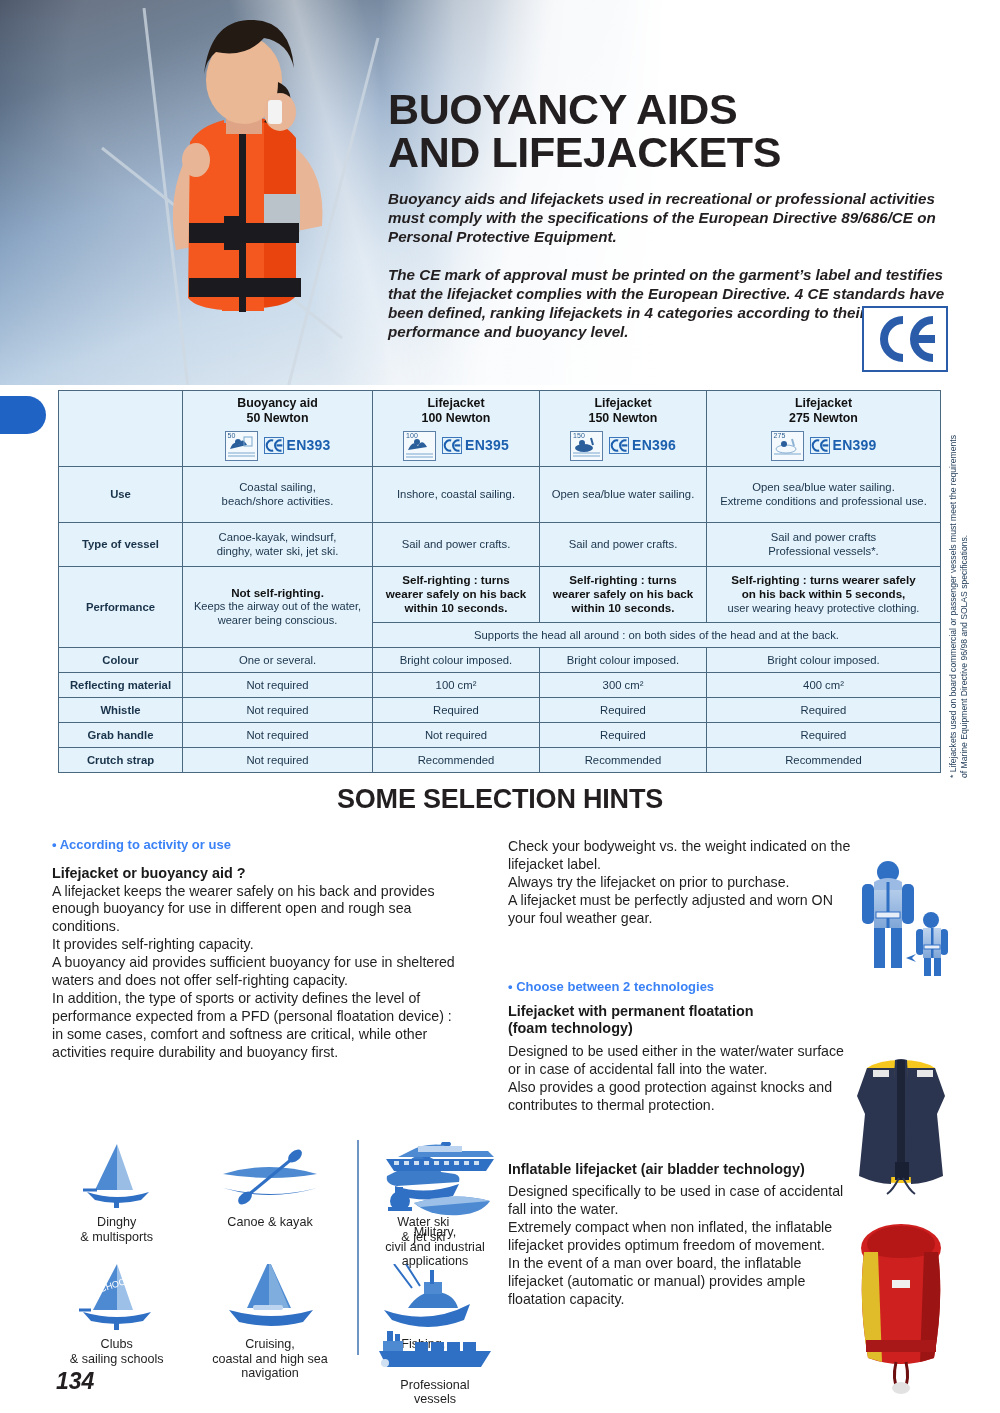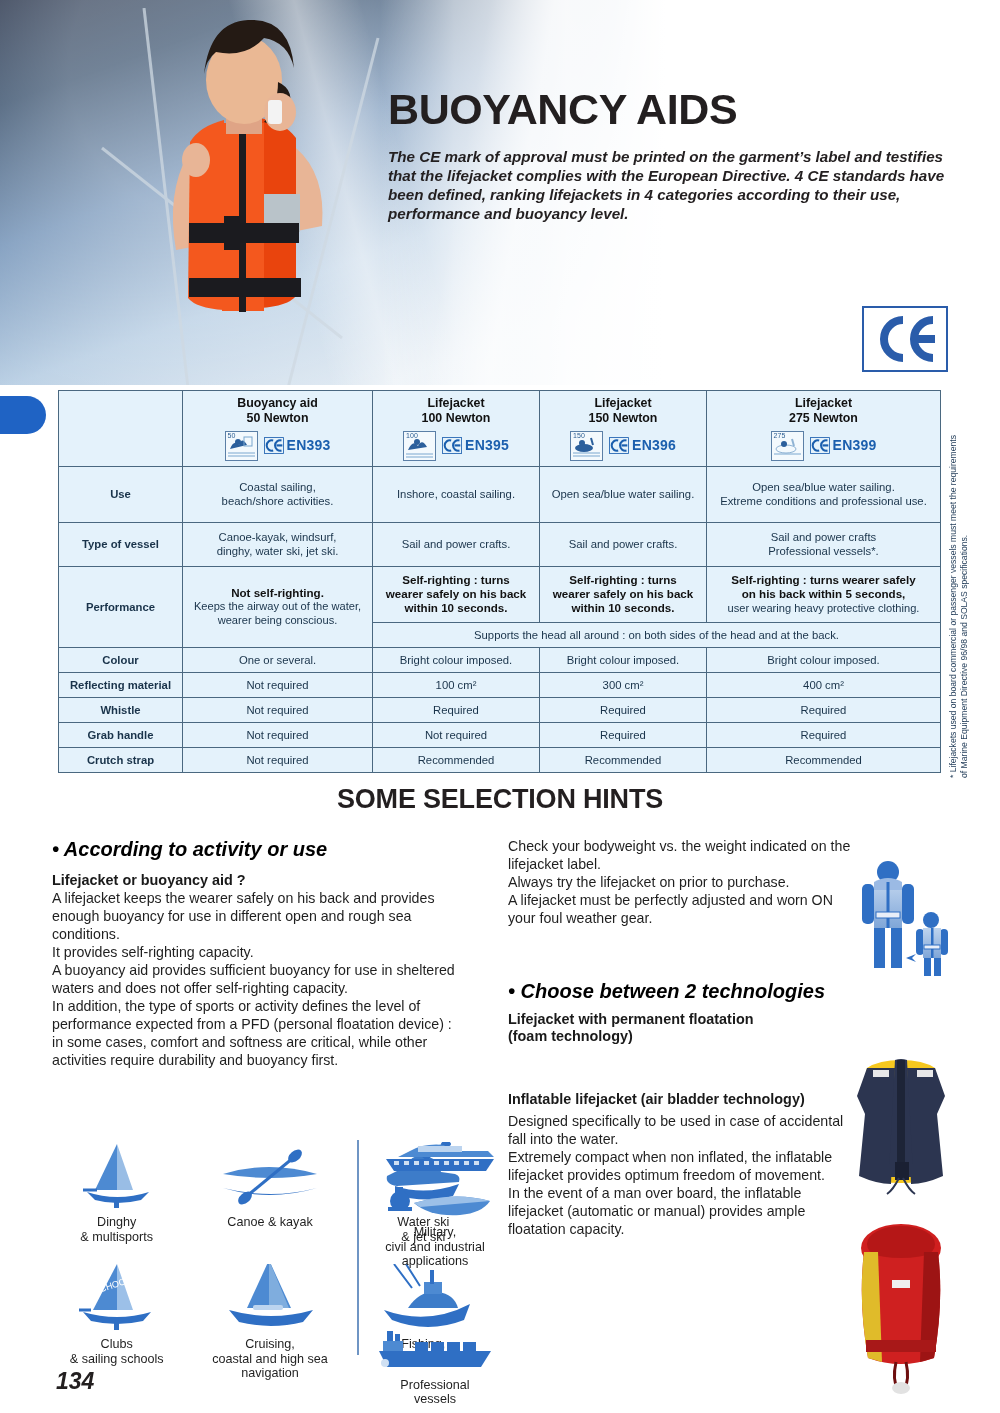--- a/index.html
+++ b/index.html
@@ -100,22 +100,22 @@
   h2.section{
     position:absolute; left:0; top:784px; width:1000px; text-align:center;
     font-size:27px; font-weight:900; letter-spacing:-0.2px; color:#231f20; margin:0;
   }
 
   
   .col-left{ position:absolute; left:52px; top:838px; width:430px; }
   .col-right{ position:absolute; left:508px; top:838px; width:444px; }
 
   h3.bullet{
-    font-style:italic; font-weight:900; font-size:20px; line-height:1.12;
-    color:#000000; margin:0 0 9px 0;
+    font-weight:900; font-size:13px; line-height:1.12;
+    color:#3b82f6; margin:0 0 9px 0;
   }
   h4.sub{ font-weight:bold; font-size:14.4px; margin:12px 0 1px 0; color:#1a1a1a; line-height:1.18; }
   p.body{ font-size:14.2px; line-height:1.265; margin:0 0 0 0; color:#1f1f1f; white-space:pre-line; }
 
   
   .people-fig{ position:absolute; left:852px; top:858px; width:104px; height:122px; }
   .foam-fig{ position:absolute; left:845px; top:1058px; width:112px; height:152px; }
   .inflate-fig{ position:absolute; left:848px; top:1222px; width:106px; height:172px; }
 
   .right-block{ position:relative; }
@@ -172,21 +172,23 @@
     <rect x="176" y="92" width="14" height="24" rx="3" fill="#f3f3f3"></rect>
 
     <ellipse cx="104" cy="152" rx="14" ry="17" fill="#e8b596"></ellipse>
   </svg>
 
   <div class="hero-white"></div>
 
   <div class="hero-text">
     <h1 class="title">
       <span>BUOYANCY AIDS</span><br>
+      <span>AND LIFEJACKETS</span>
     </h1>
+    <p class="lede">Buoyancy aids and lifejackets used in recreational or professional activities must comply with the specifications of the European Directive 89/686/CE on Personal Protective Equipment.</p>
     <p class="lede second">The CE mark of approval must be printed on the garment’s label and testifies that the lifejacket complies with the European Directive. 4 CE standards have been defined, ranking lifejackets in 4 categories according to their use, performance and buoyancy level.</p>
   </div>
 
   <div class="ce-logo">
     <svg width="64" height="46" viewBox="0 0 64 46">
       <path d="M30 4 A19 19 0 1 0 30 42" fill="none" stroke="#2a5caa" stroke-width="8"></path>
       <path d="M60 4 A19 19 0 1 0 60 42" fill="none" stroke="#2a5caa" stroke-width="8"></path>
       <rect x="41" y="19" width="21" height="8" fill="#2a5caa"></rect>
     </svg>
   </div>
@@ -419,20 +421,22 @@
   <div class="right-block">
     <p class="body rb-text">Check your bodyweight vs. the weight indicated on the lifejacket label.
 Always try the lifejacket on prior to purchase.
 A lifejacket must be perfectly adjusted and worn ON your foul weather gear.</p>
   </div>
 
   <div class="right-block" style="margin-top:52px">
     <h3 class="bullet">• Choose between 2 technologies</h3>
     <h4 class="sub" style="margin-top:0;white-space:pre-line">Lifejacket with permanent floatation
 (foam technology)</h4>
+    <p class="body rb-text" style="margin-top:6px">Designed to be used either in the water/water surface or in case of accidental fall into the water.
+Also provides a good protection against knocks and contributes to thermal protection.</p>
   </div>
 
   <div class="right-block" style="margin-top:46px">
     <h4 class="sub" style="margin-top:0">Inflatable lifejacket (air bladder technology)</h4>
     <p class="body rb-text" style="margin-top:5px">Designed specifically to be used in case of accidental fall into the water.
 Extremely compact when non inflated, the inflatable lifejacket provides optimum freedom of movement.
 In the event of a man over board, the inflatable lifejacket (automatic or manual) provides ample floatation capacity.</p>
   </div>
 </div>
 

